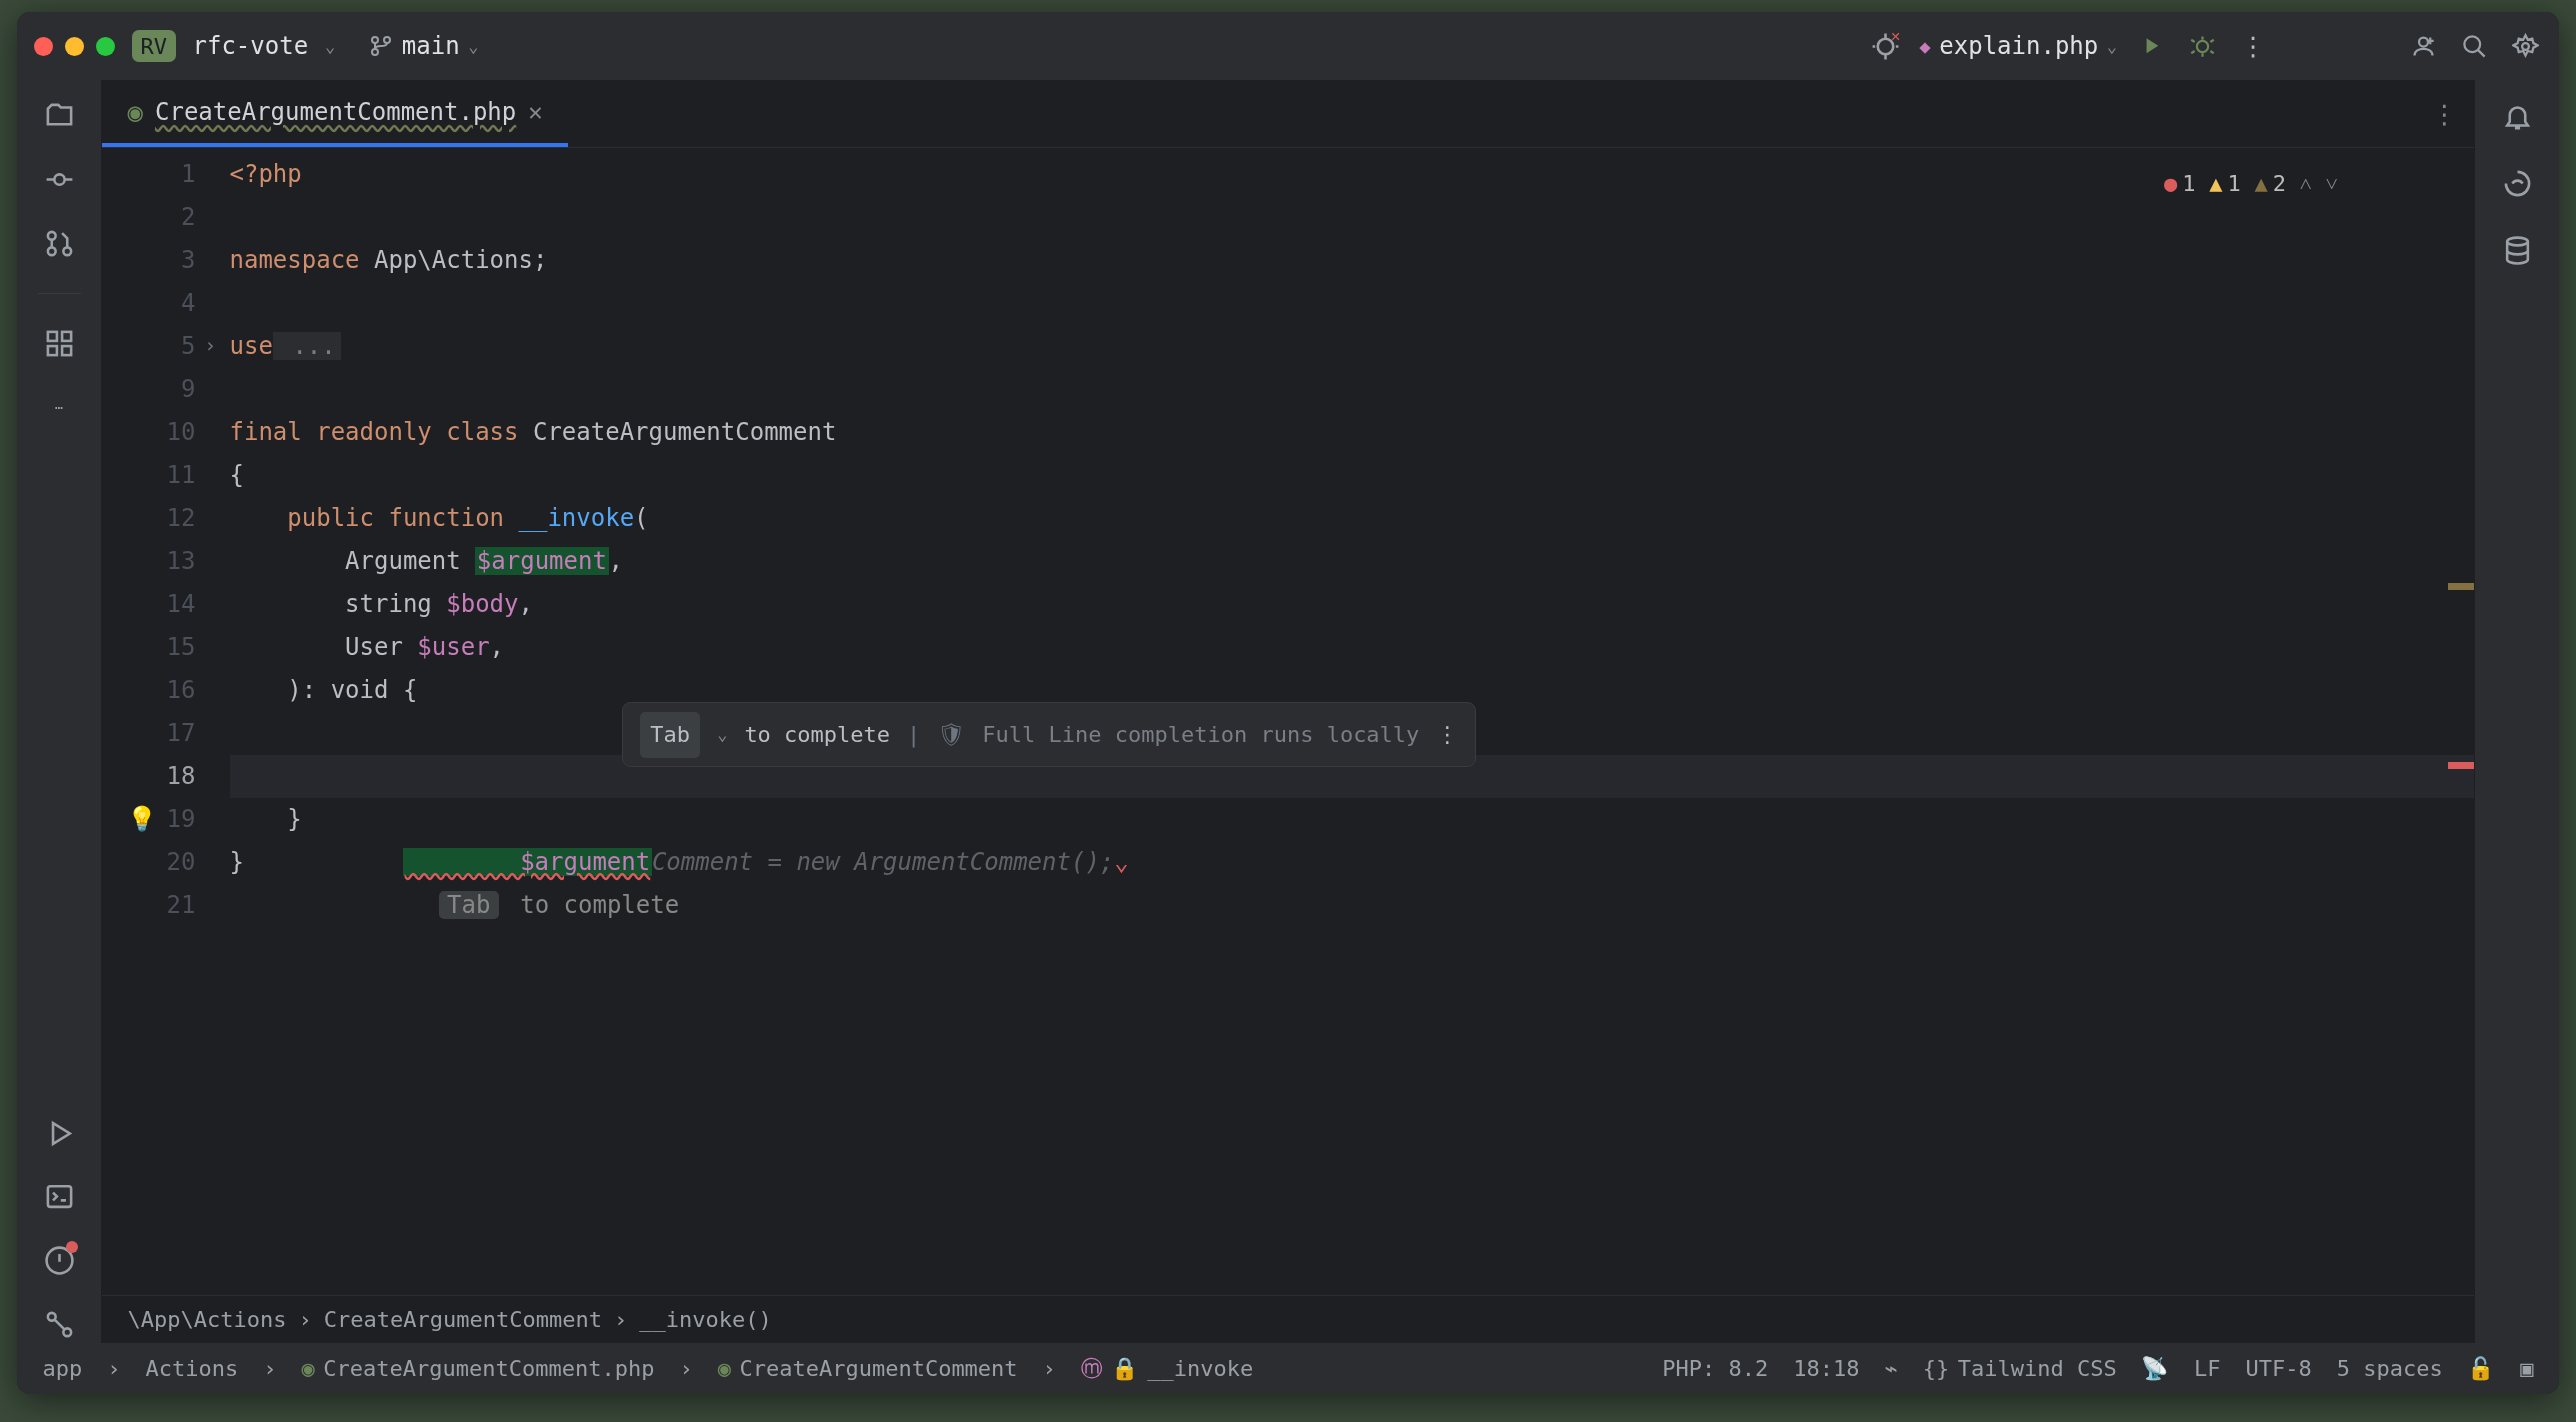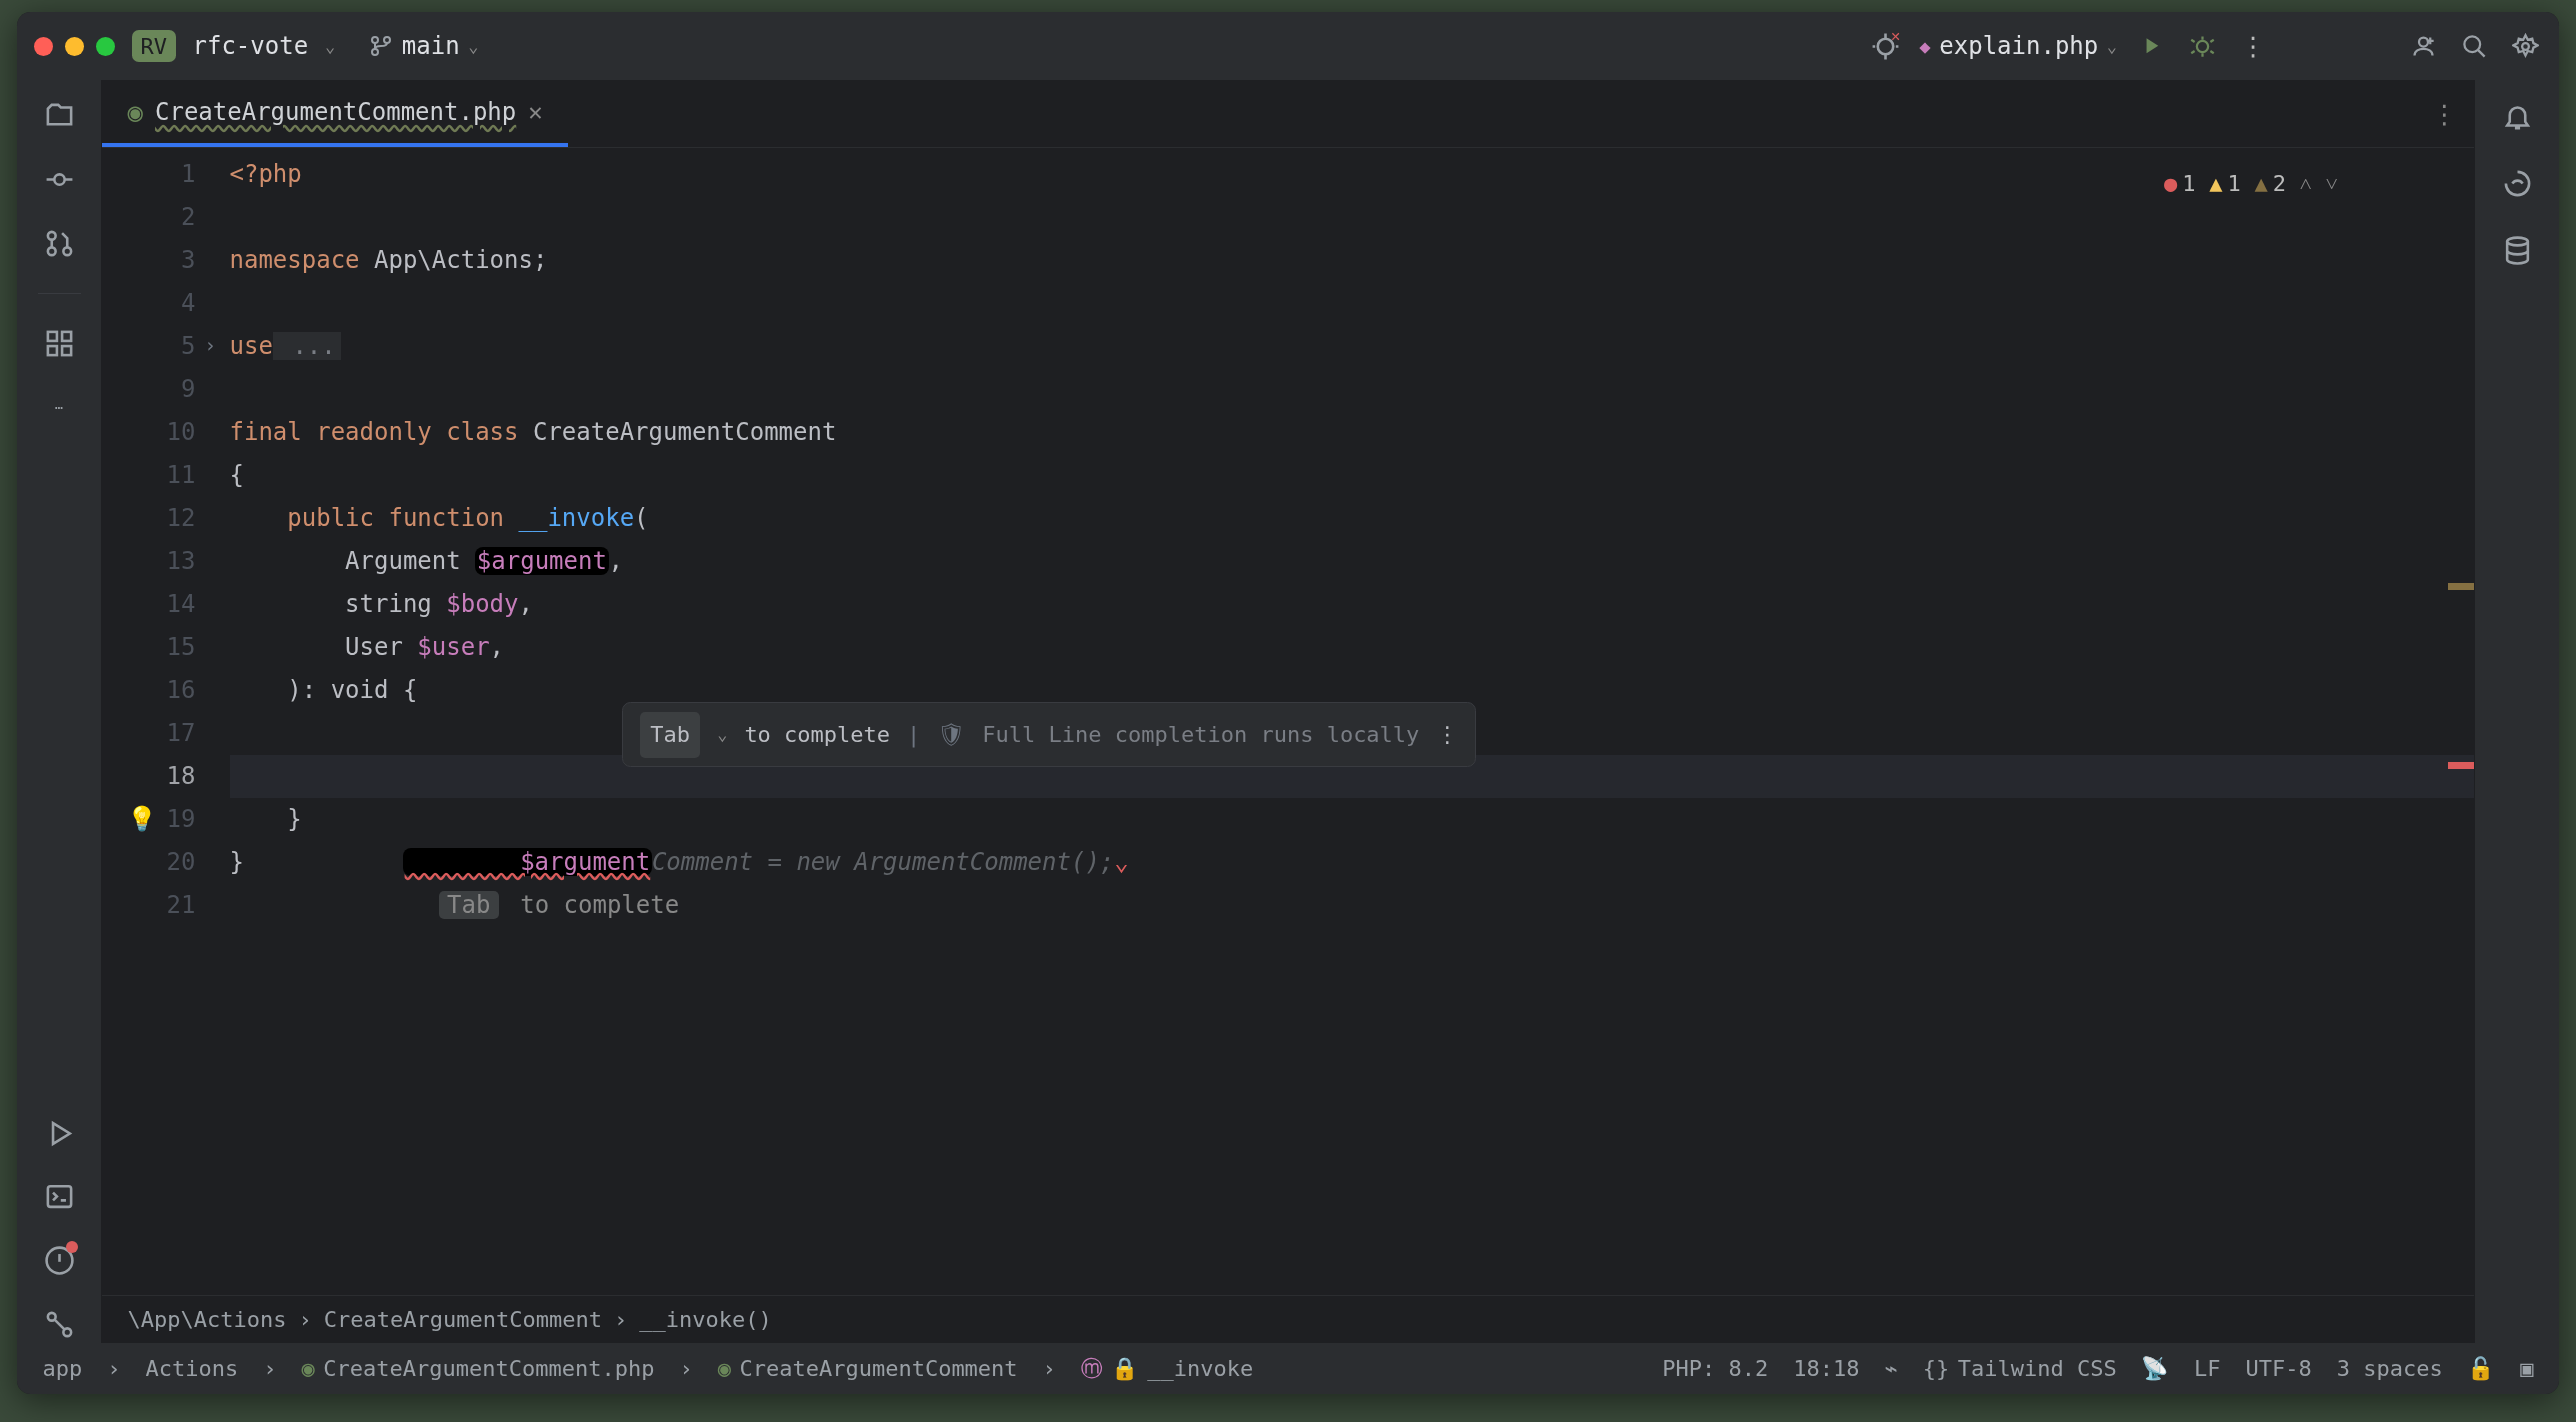--- a/index.html
+++ b/index.html
@@ -52,21 +52,21 @@
 .badge.err .ico{color:#db5c5c}.badge.warn .ico{color:#f2c55c}.badge.weak .ico{color:#857042}
 .nav-up,.nav-down{color:#888}
 .minimap{position:absolute;right:0;top:0;width:25.6px;height:100%;}
 .minimap .mark{position:absolute;right:0;width:25.6px;height:6.8px}
 .mark.w{background:#857042}.mark.e{background:#db5c5c}
 .crumbs{height:48px;display:flex;align-items:center;padding:0 25.6px;gap:12px;font-size:22px;color:#9aa0a6;border-top:0.9px solid #2b2d30;background:#1e1f22}
 .status{height:51px;display:flex;align-items:center;padding:0 25.6px;background:#2b2d30;font-size:22px;color:#9aa0a6;gap:25px}
 .status .sep{flex:1}
 .status .chip{display:flex;align-items:center;gap:8.5px}
 svg{display:block}
-.hl-var{background:#000000;border-radius:8px;padding:0 1.7px}
+.hl-var{background:#14532d;border-radius:0;padding:0 1.7px}
 .err-underline{text-decoration:underline wavy #db5c5c;text-underline-offset:3.4px}
 </style>
 </head>
 <body>
 
 <div class="window">
 
   <div class="titlebar">
     <div class="traffic">
       <div class="dot r"></div>
@@ -337,19 +337,19 @@
     <span>PHP: 8.2</span>
     <span>18:18</span>
     <span>⌁</span>
     <span class="chip">
         <span>{}</span>
         <span>Tailwind CSS</span>
       </span>
     <span>📡</span>
     <span>LF</span>
     <span>UTF-8</span>
-    <span>3 spaces</span>
+    <span>5 spaces</span>
     <span>🔓</span>
     <span>▣</span>
   </div>
 
 </div>
 
 
 </body></html>

